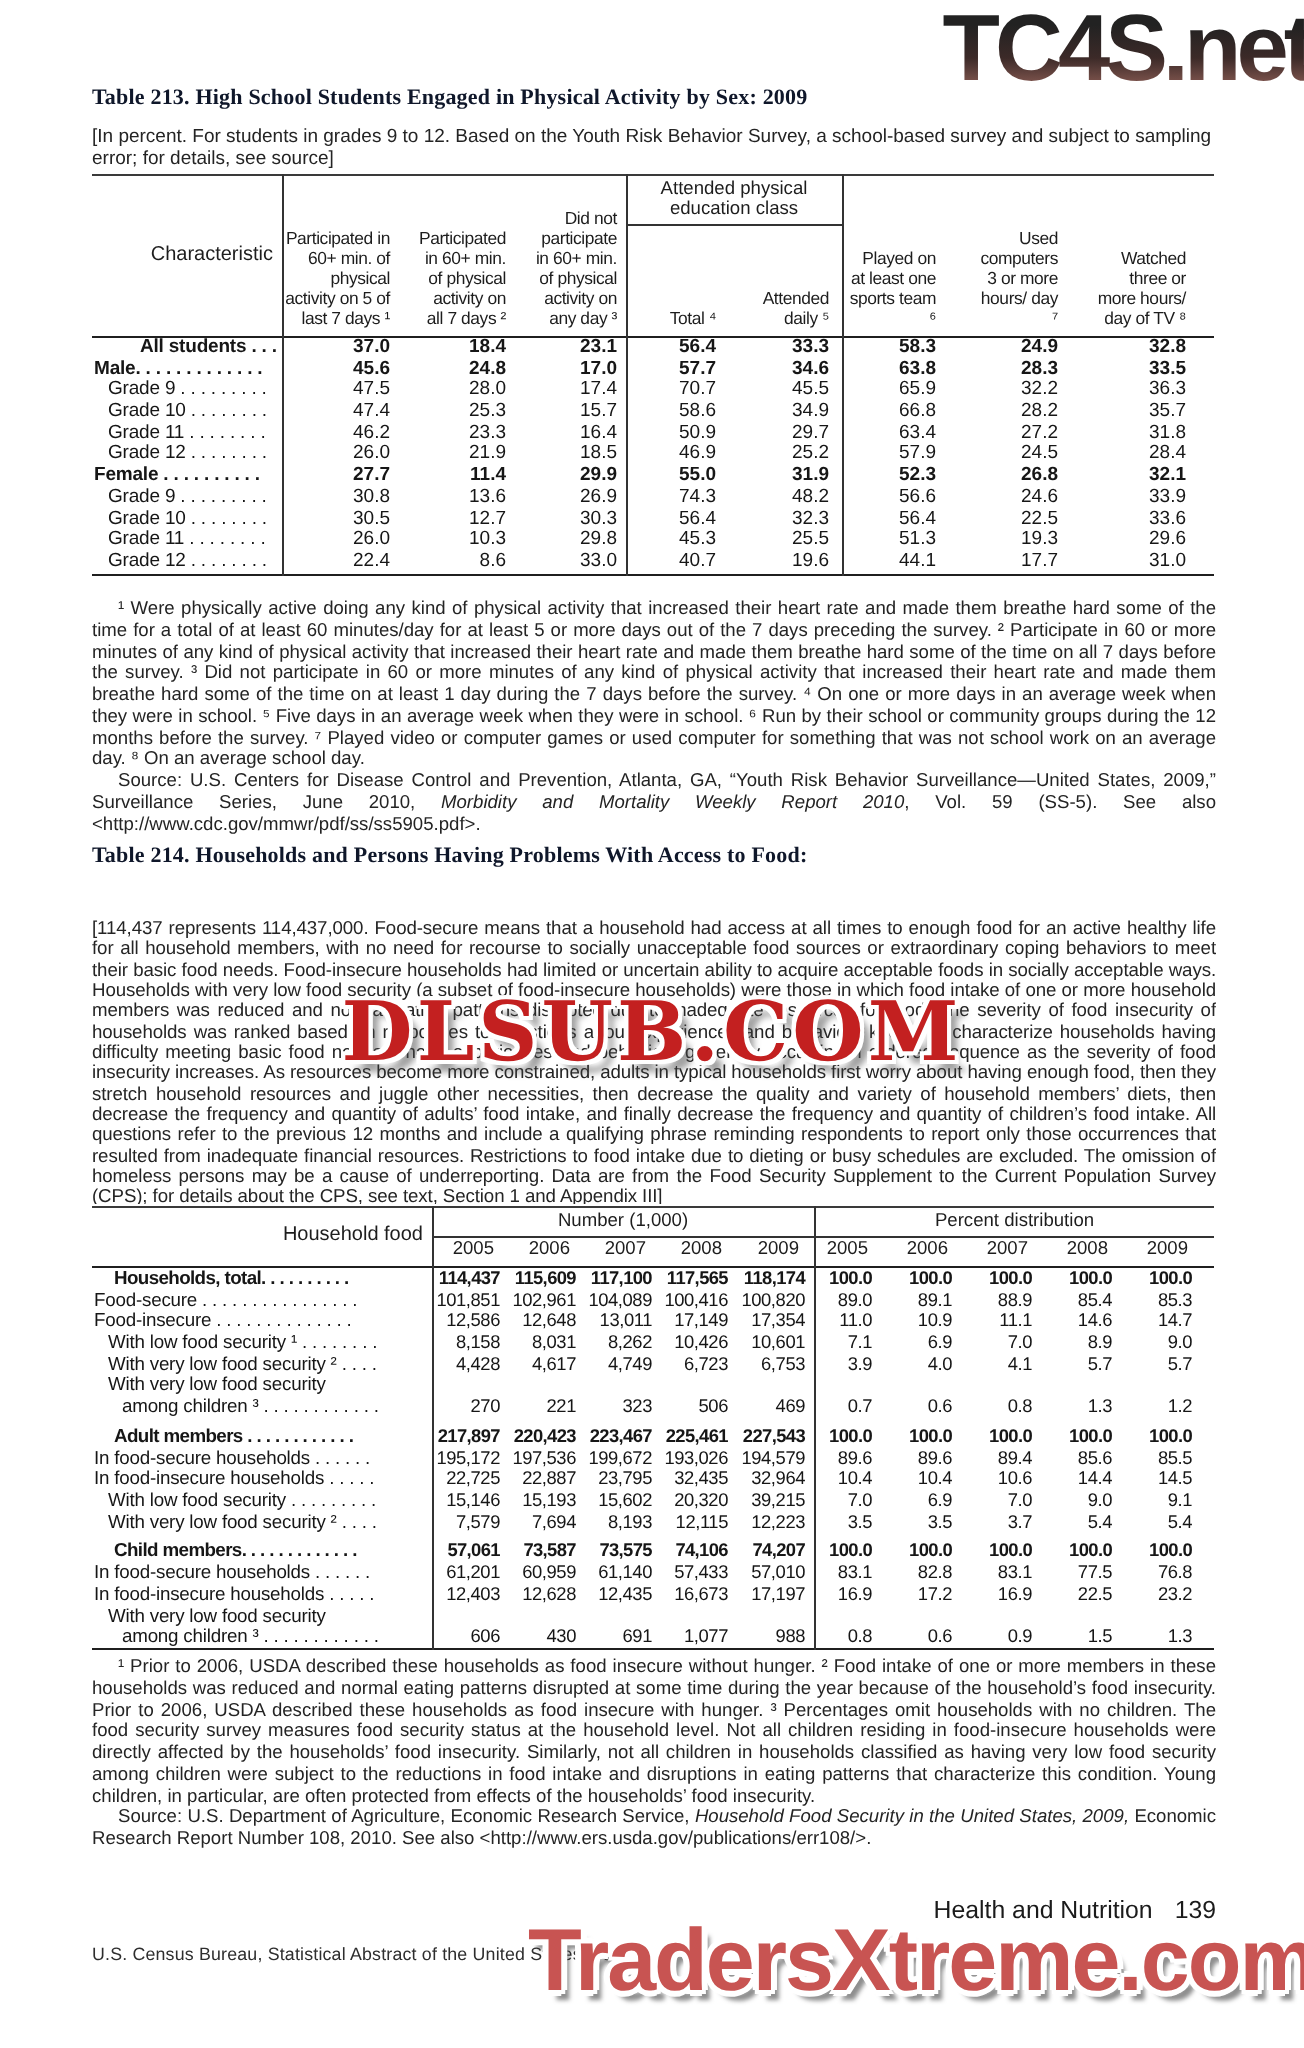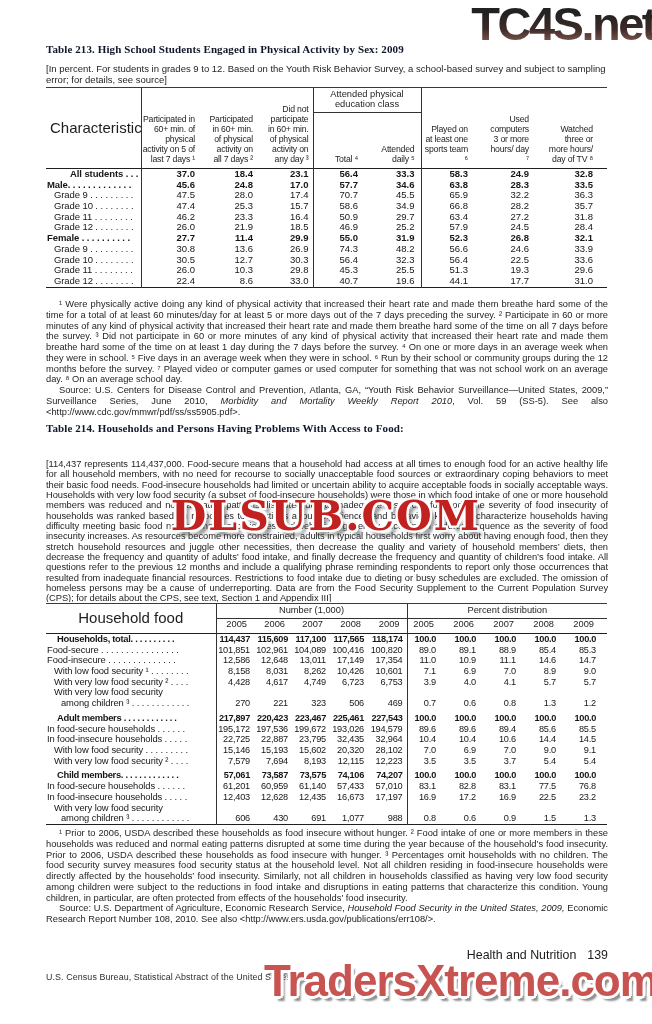--- a/index.html
+++ b/index.html
@@ -18,21 +18,21 @@
               font-size:9.35px;line-height:10.35px;text-align:justify;color:#242424;letter-spacing:-.05px;}
 
   
   table{position:absolute;left:46px;border-collapse:collapse;table-layout:fixed;color:#161616;}
   #t213{top:87px;width:561px;border-top:1px solid #3a3a3a;}
   #t214{top:603px;width:561px;border-top:1px solid #3a3a3a;}
   thead{border-bottom:1.7px solid #1f1f1f;}
   tbody{border-bottom:1.7px solid #1f1f1f;}
   thead th{font-weight:400;font-size:8.7px;line-height:9.9px;vertical-align:bottom;text-align:right;
            padding:2px 6px 3px 1px;letter-spacing:-.2px;color:#1d1d1d;}
-  .stub-h{text-align:center;vertical-align:middle;font-size:15px;letter-spacing:0;padding:0 4px;}
+  .stub-h{vertical-align:middle;font-size:10px;letter-spacing:0;padding:0 4px;}
   .grp{text-align:center;vertical-align:middle;border-bottom:1px solid #333;font-size:9.3px;
        letter-spacing:0;padding:2px 0;margin-top:27px;}
   .vr{border-right:1px solid #333;}
   .sub2{height:50px;}
   .y{font-size:9.3px;letter-spacing:0;padding:1px 7px 3px 0;margin-top:29px;}
   .y2{padding-right:13px;}
 
   tbody td{font-size:9.5px;line-height:10.72px;text-align:right;white-space:nowrap;
            padding:0;vertical-align:bottom;}
   td.stub{text-align:left;overflow:hidden;letter-spacing:-.1px;}
@@ -409,21 +409,21 @@
           <td class="c7">10.6</td>
           <td class="c8">14.4</td>
           <td class="c9">14.5</td>
         </tr>
         <tr>
           <td class="stub vr ind1">With low food security . . . . . . . . .</td>
           <td class="c0">15,146</td>
           <td class="c1">15,193</td>
           <td class="c2">15,602</td>
           <td class="c3">20,320</td>
-          <td class="c4 vr">28,102</td>
+          <td class="c4 vr">39,215</td>
           <td class="c5">7.0</td>
           <td class="c6">6.9</td>
           <td class="c7">7.0</td>
           <td class="c8">9.0</td>
           <td class="c9">9.1</td>
         </tr>
         <tr>
           <td class="stub vr ind1">With very low food security ² . . . .</td>
           <td class="c0">7,579</td>
           <td class="c1">7,694</td>

